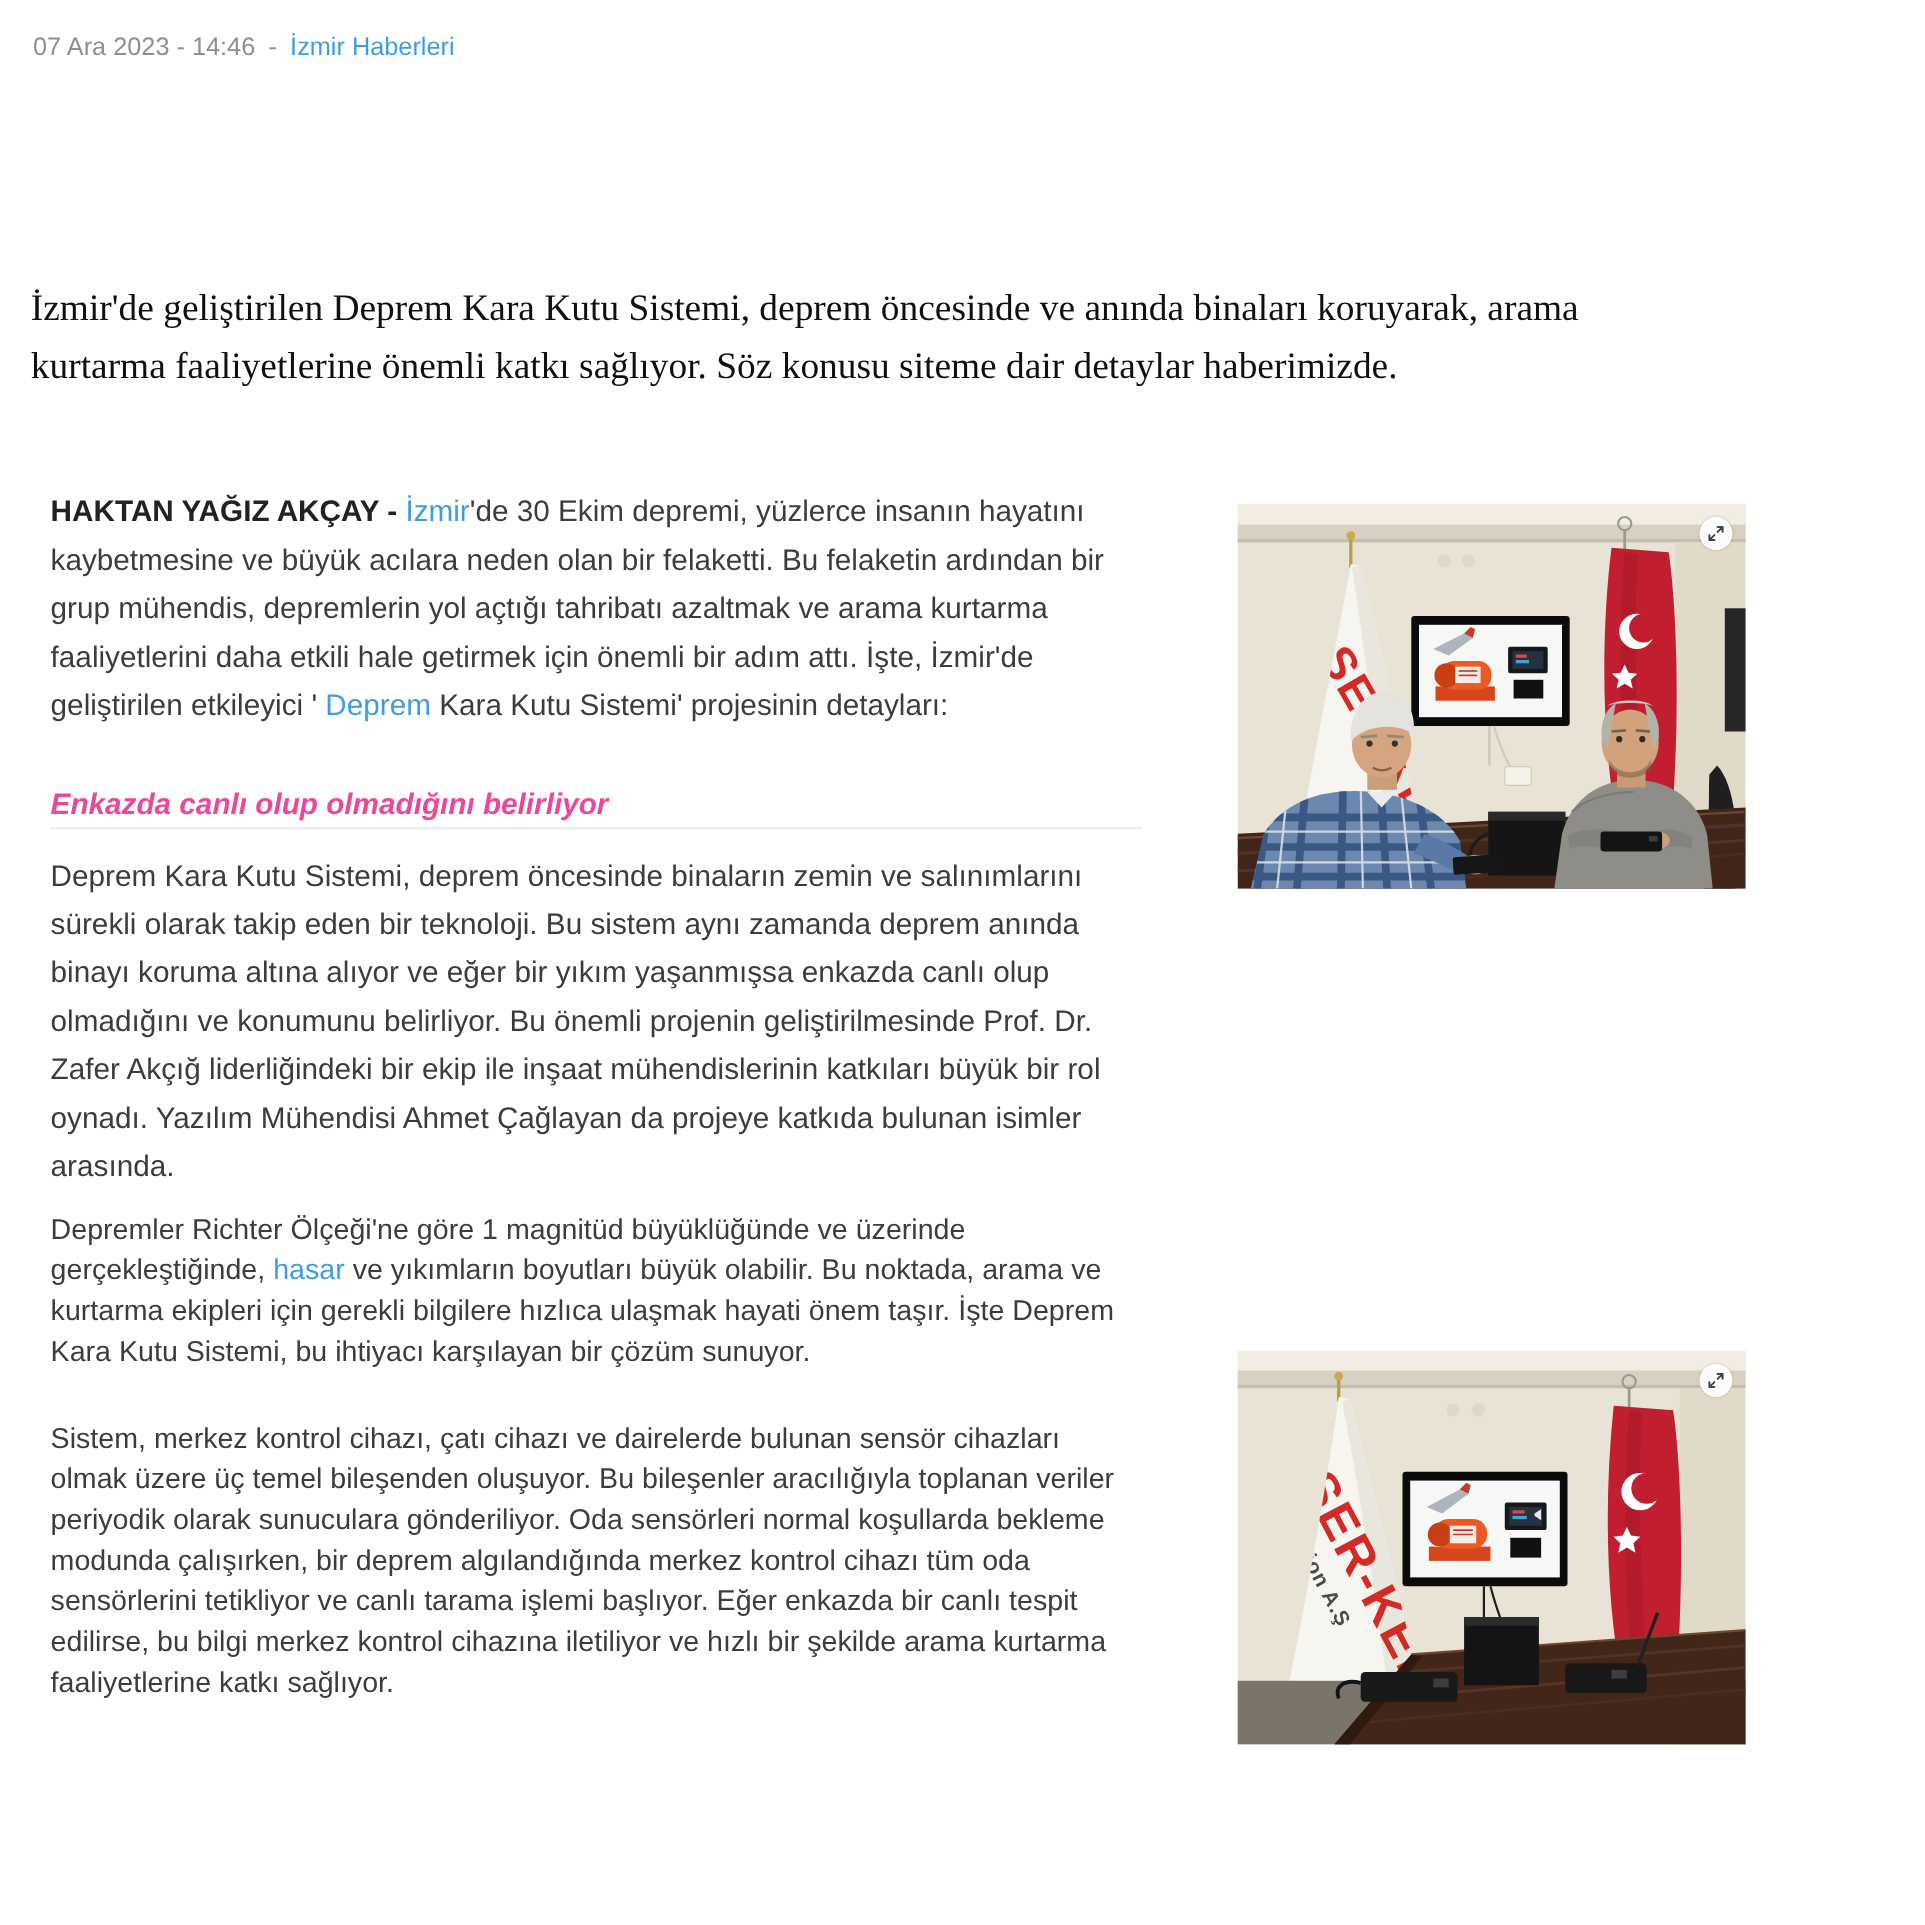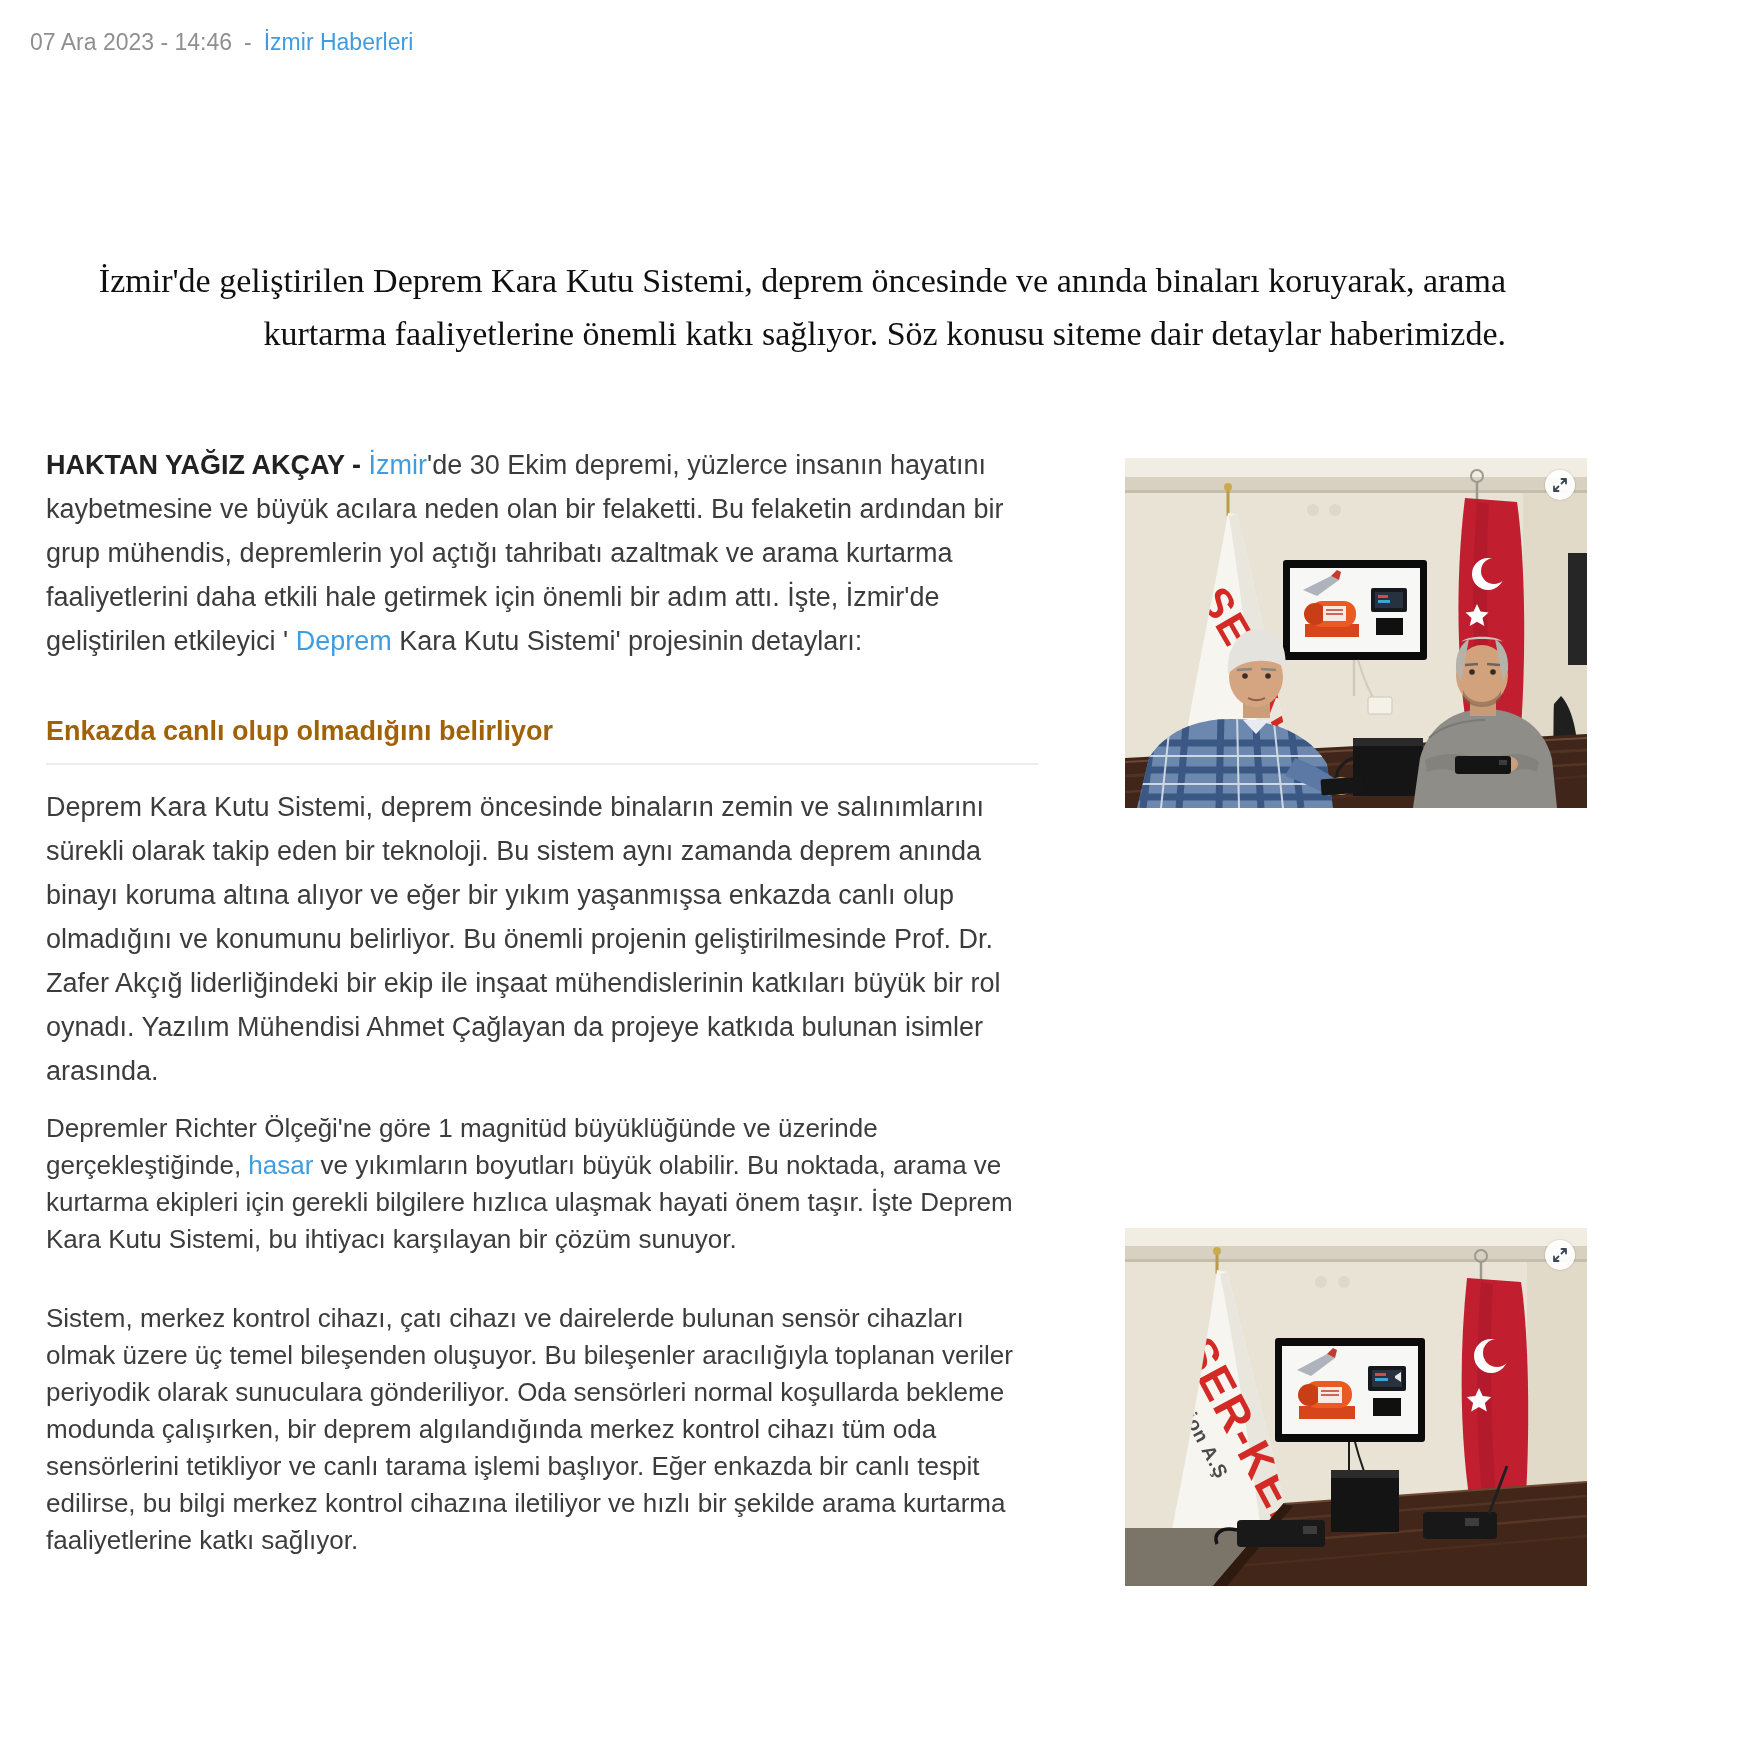--- a/index.html
+++ b/index.html
@@ -12,31 +12,31 @@
   .meta a{color:#3f9ddf;text-decoration:none;cursor:pointer;}
 
   
   .headline{position:absolute;left:28px;top:66px;width:1690px;margin:0;
     font-family:"Liberation Serif","DejaVu Serif",serif;font-weight:700;
     font-size:62px;line-height:77px;letter-spacing:-1px;color:#1c1c1c;white-space:pre-line;}
 
   
   .lead{position:absolute;left:28px;top:254px;width:1478px;margin:0;
     font-family:"Liberation Serif","DejaVu Serif",serif;font-weight:400;
-    font-size:34px;line-height:53px;color:#101010;text-align:right;}
+    font-size:34px;line-height:53px;color:#101010;}
 
   
   .body-col{position:absolute;left:46px;top:443px;width:992px;color:#3c3c3c;}
   .body-col p{margin:0;}
   .p1,.p2{font-size:27px;line-height:44px;}
   .p3,.p4{font-size:26px;line-height:37px;}
   .author{font-weight:700;color:#222222;margin-top:21px;}
   .body-col a{color:#3f9ddf;text-decoration:none;cursor:pointer;}
   .sect{font-family:"Liberation Sans","DejaVu Sans",sans-serif;font-size:27px;line-height:32px;
-    font-weight:700;color:#a16207;border-bottom:2px solid #ebebf0;padding-bottom:16px;}
+    font-weight:700;color:#ec4899;border-bottom:2px solid #ebebf0;padding-bottom:5px;font-style:italic;}
   .sect.first{margin:52px 0 0 0;}
   .sect.second{margin:14px 0 0 0;}
   .p2{margin-top:20px !important;}
   .p3{margin-top:17px !important;}
   .p4{margin-top:42px !important;}
 
   
   .photo{position:absolute;left:1125px;margin:0;padding:0;cursor:pointer;}
   .photo1{top:458px;width:462px;height:350px;}
   .photo2{top:1228px;width:462px;height:358px;}

